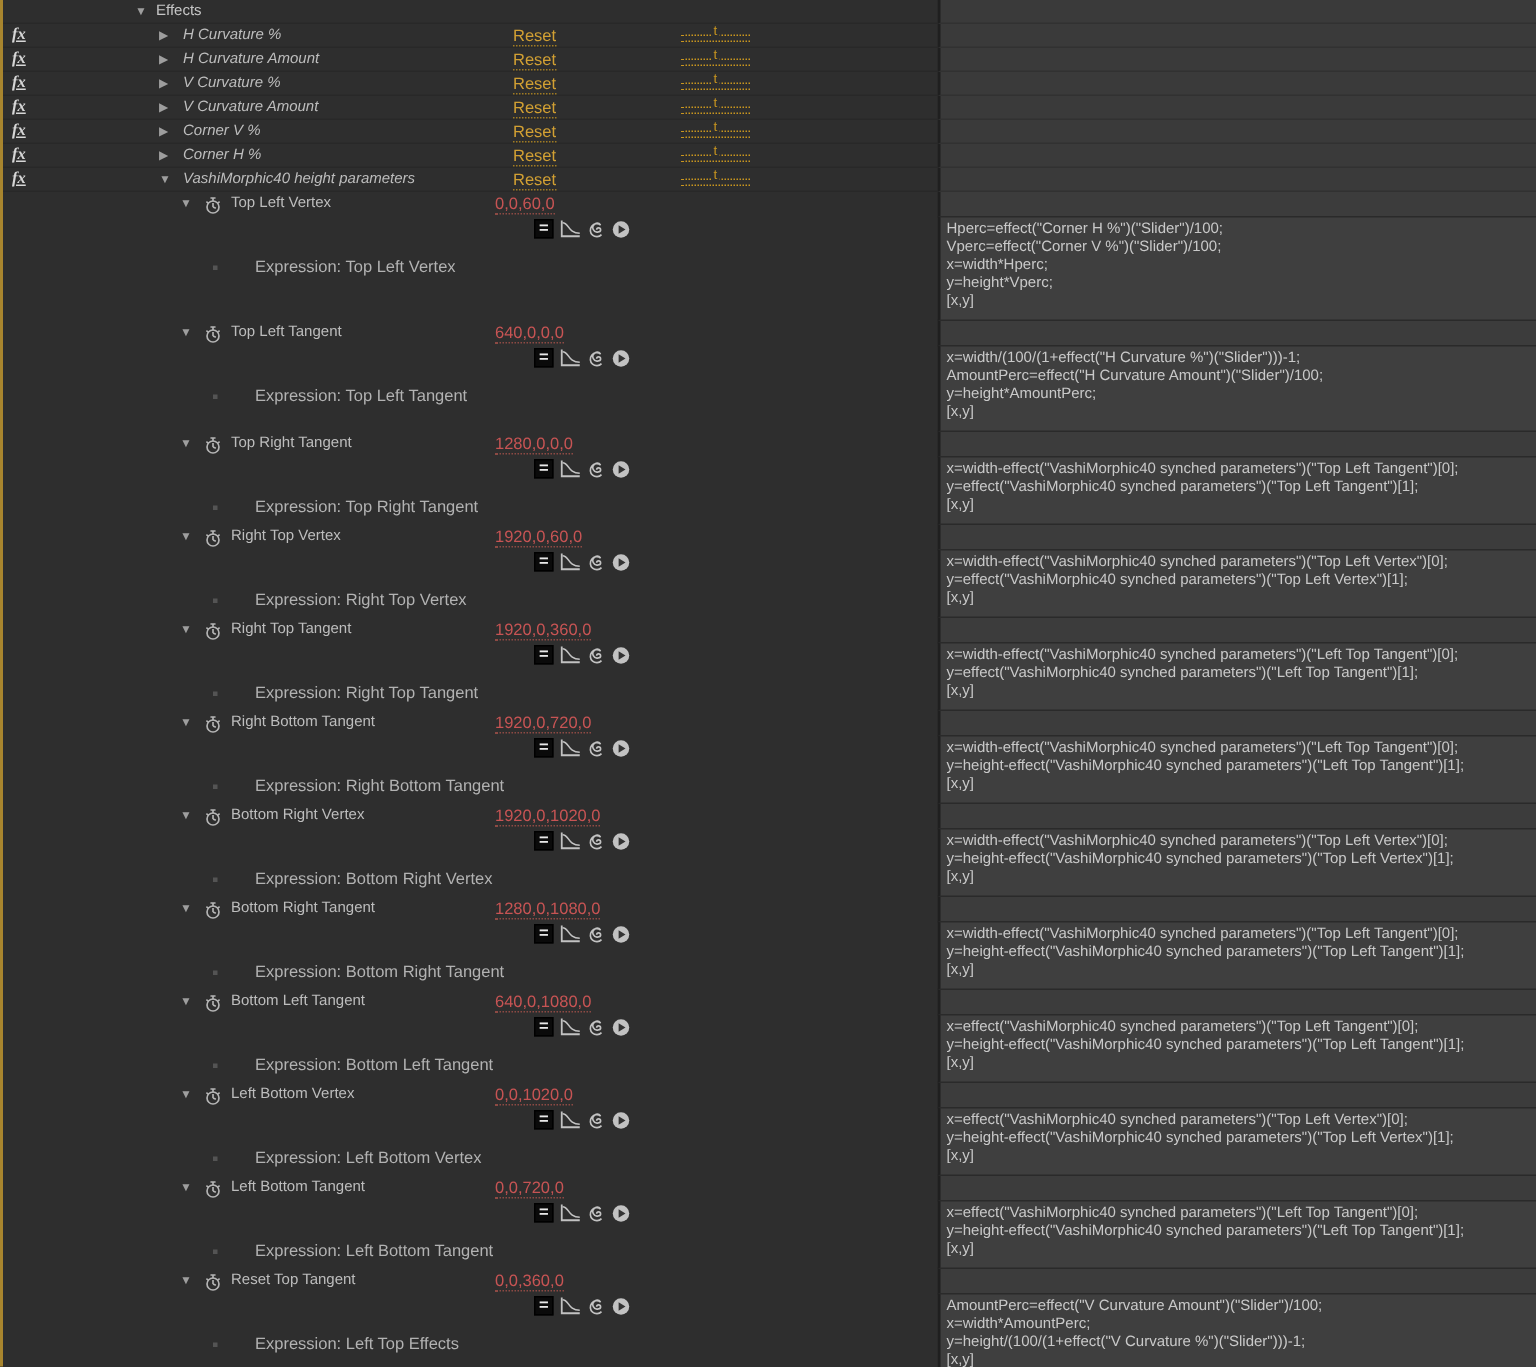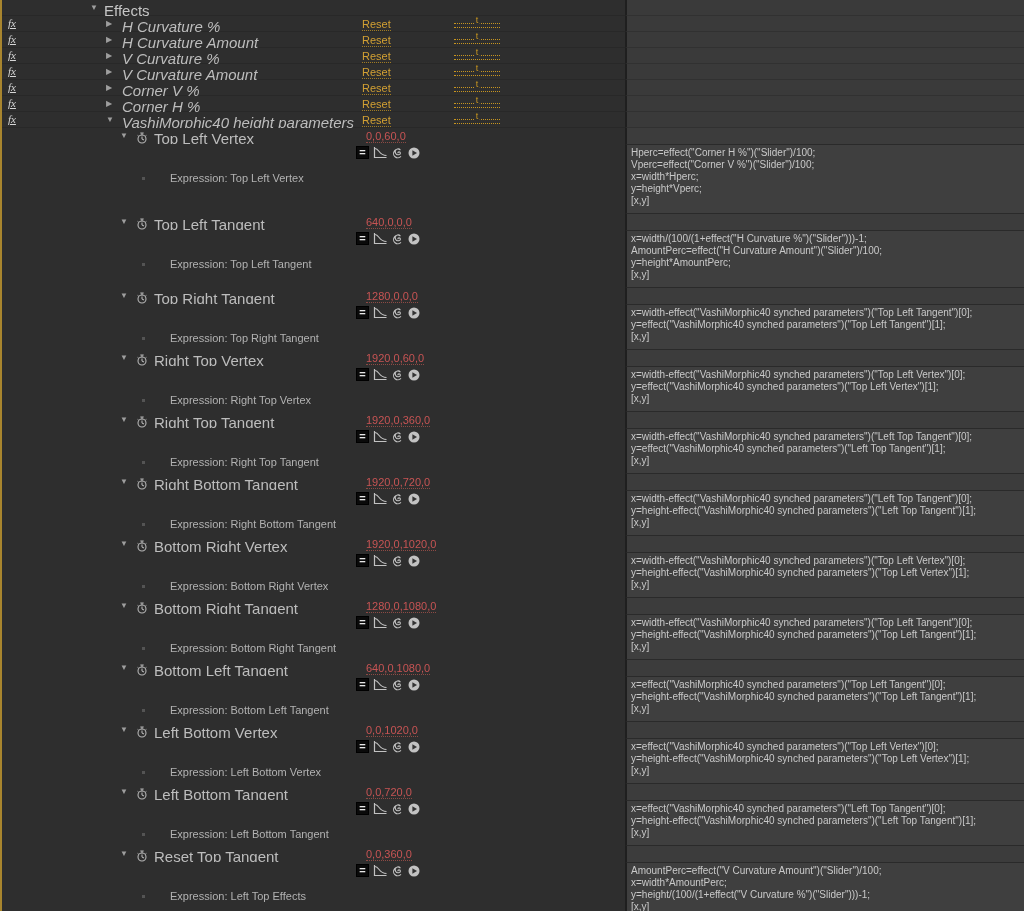--- a/index.html
+++ b/index.html
@@ -9,33 +9,33 @@
 
   .row { display:flex; width:100%; }
   .cell-left { width:623px; flex:none; position:relative; background:#2e2e2e; }
   .cell-right { flex:1; position:relative; background:#3a3a3a; border-left:2px solid #1f1f1f; }
 
   .h16 { height:16px; }
   .toprow .cell-left { border-bottom:1px solid #282828; }
   .toprow .cell-right { border-bottom:1px solid #313131; }
 
   .fx-badge { position:absolute; left:6px; top:1px; font-family:"Liberation Serif", serif;
-              font-style:italic; font-weight:normal; font-size:11px; color:#d6d6d6;
+              font-style:italic; font-weight:bold; font-size:11px; color:#d6d6d6;
               text-decoration:underline; }
   .twirl { position:absolute; font-size:8px; color:#9e9e9e; line-height:8px; }
   .tw-head { left:88px; top:4px; }
   .tw-fx { left:104px; top:4px; }
   .tw-param { left:118px; top:4px; }
-  .lbl { position:absolute; top:2px; font-size:15px; color:#bdbdbd; white-space:nowrap; }
+  .lbl { position:absolute; top:2px; font-size:10px; color:#bdbdbd; white-space:nowrap; }
   .lbl-head { left:102px; color:#c6c6c6; }
   .lbl-fx { left:120px;font-style:italic; }
   .lbl-param { left:152px; }
-  .reset { position:absolute; left:360px; top:2px; font-size:11px; color:#d2a033;
+  .reset { position:absolute; left:340px; top:2px; font-size:11px; color:#d2a033;
            border-bottom:1px dotted #a07b23; cursor:pointer; }
-  .pvalue { position:absolute; left:364px; top:2px; font-size:11px; color:#c75454;
+  .pvalue { position:absolute; left:328px; top:2px; font-size:11px; color:#c75454;
             border-bottom:1px dotted #8d4a44; }
 
   .tdots { position:absolute; left:452px; top:3px; width:46px; height:9px;
            border-bottom:1px dotted #c8951f; }
   .tdots::before { content:""; position:absolute; left:0; right:0; top:4px;
                    border-top:1px dotted #c8951f; }
   .tdots .t { position:absolute; left:50%; transform:translateX(-50%); top:-3px;
               font-size:9px; line-height:9px; color:#c8951f; background:#2e2e2e; padding:0 1px; }
 
   .sw { position:absolute; left:134px; top:2px; }

